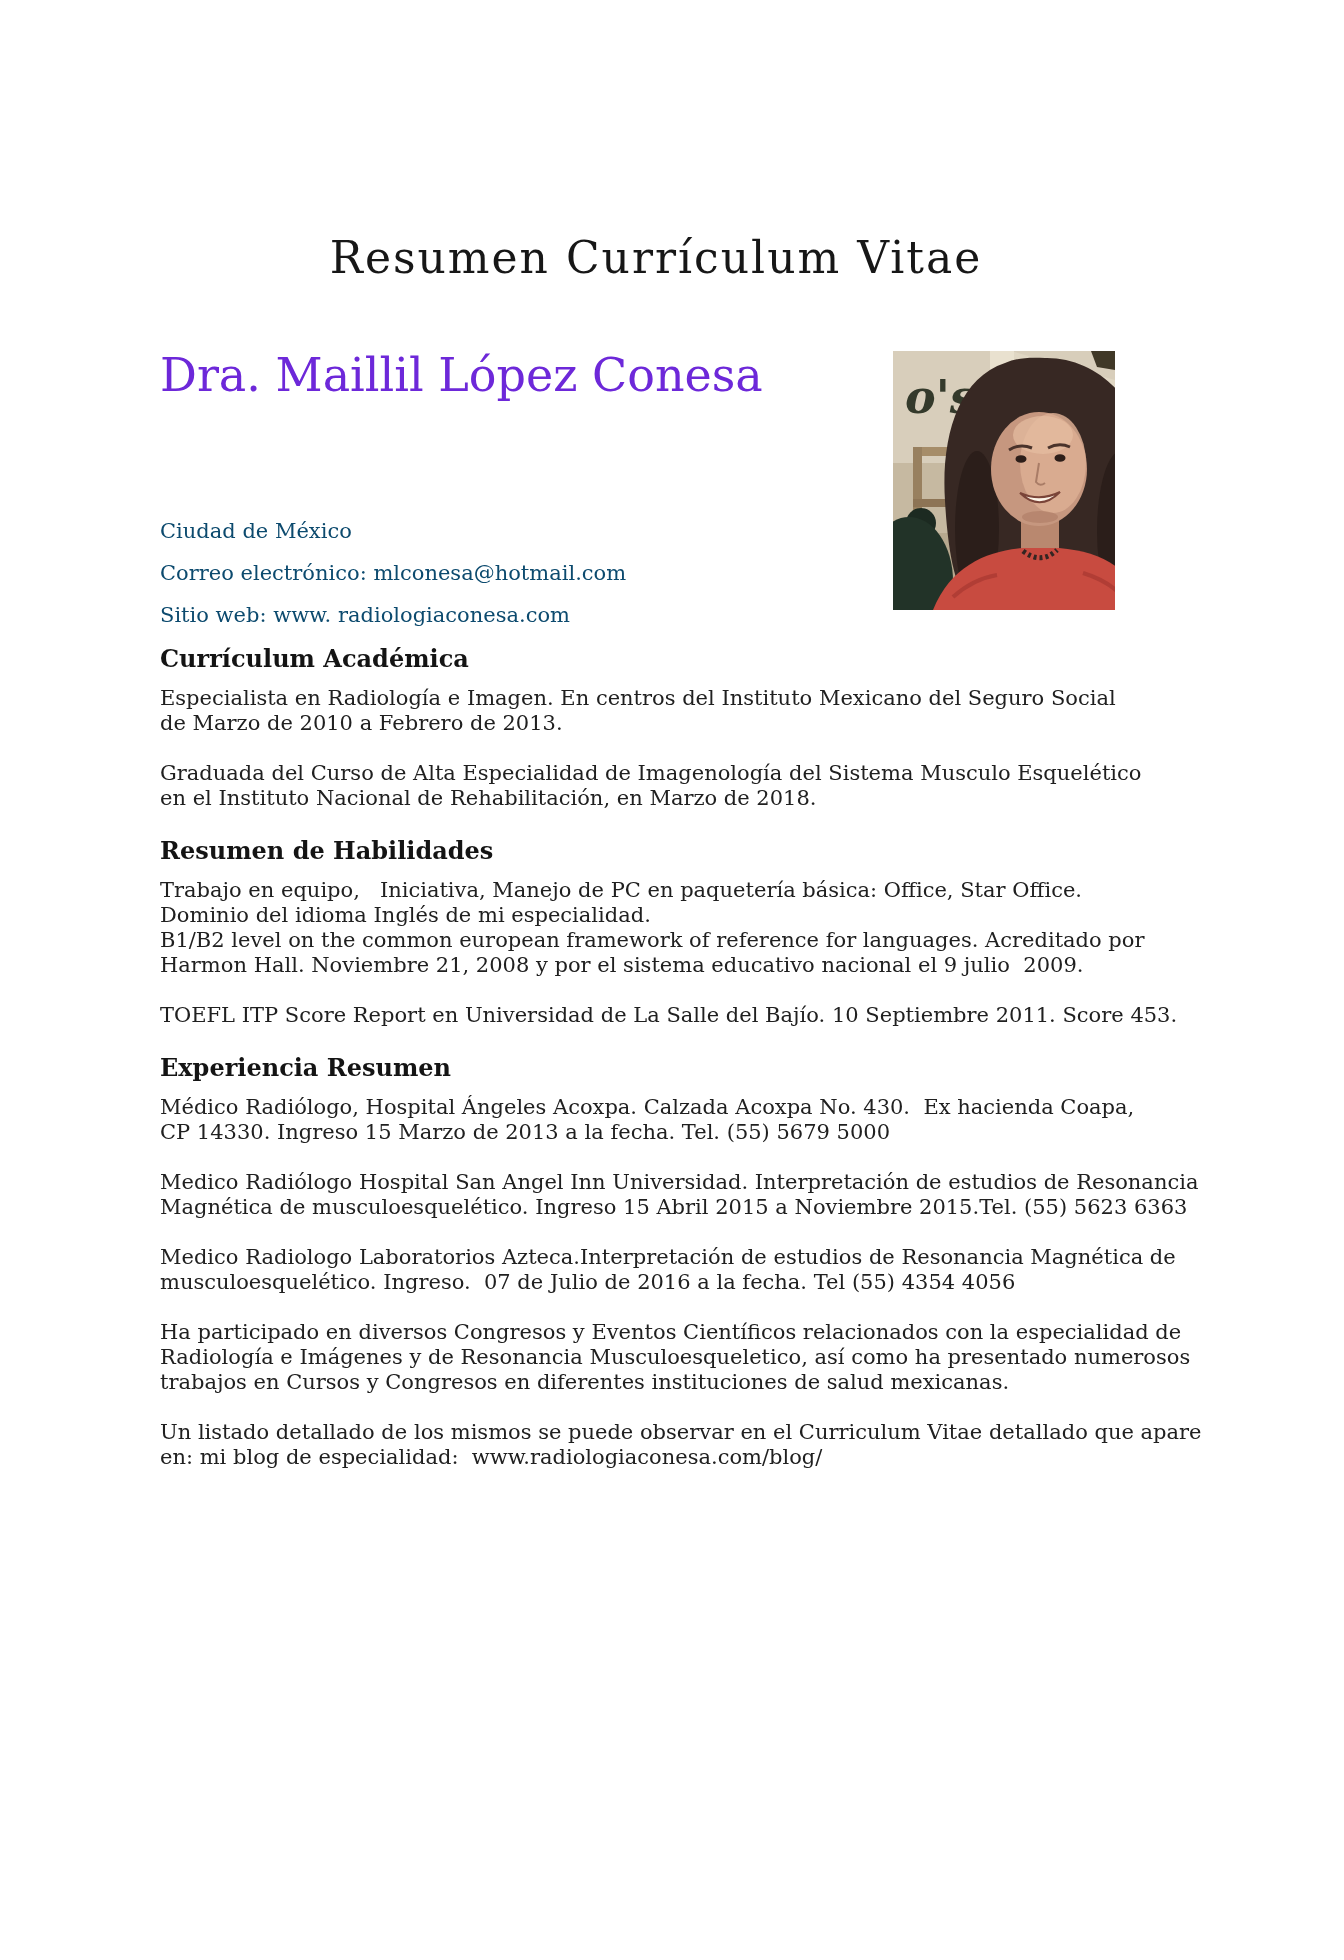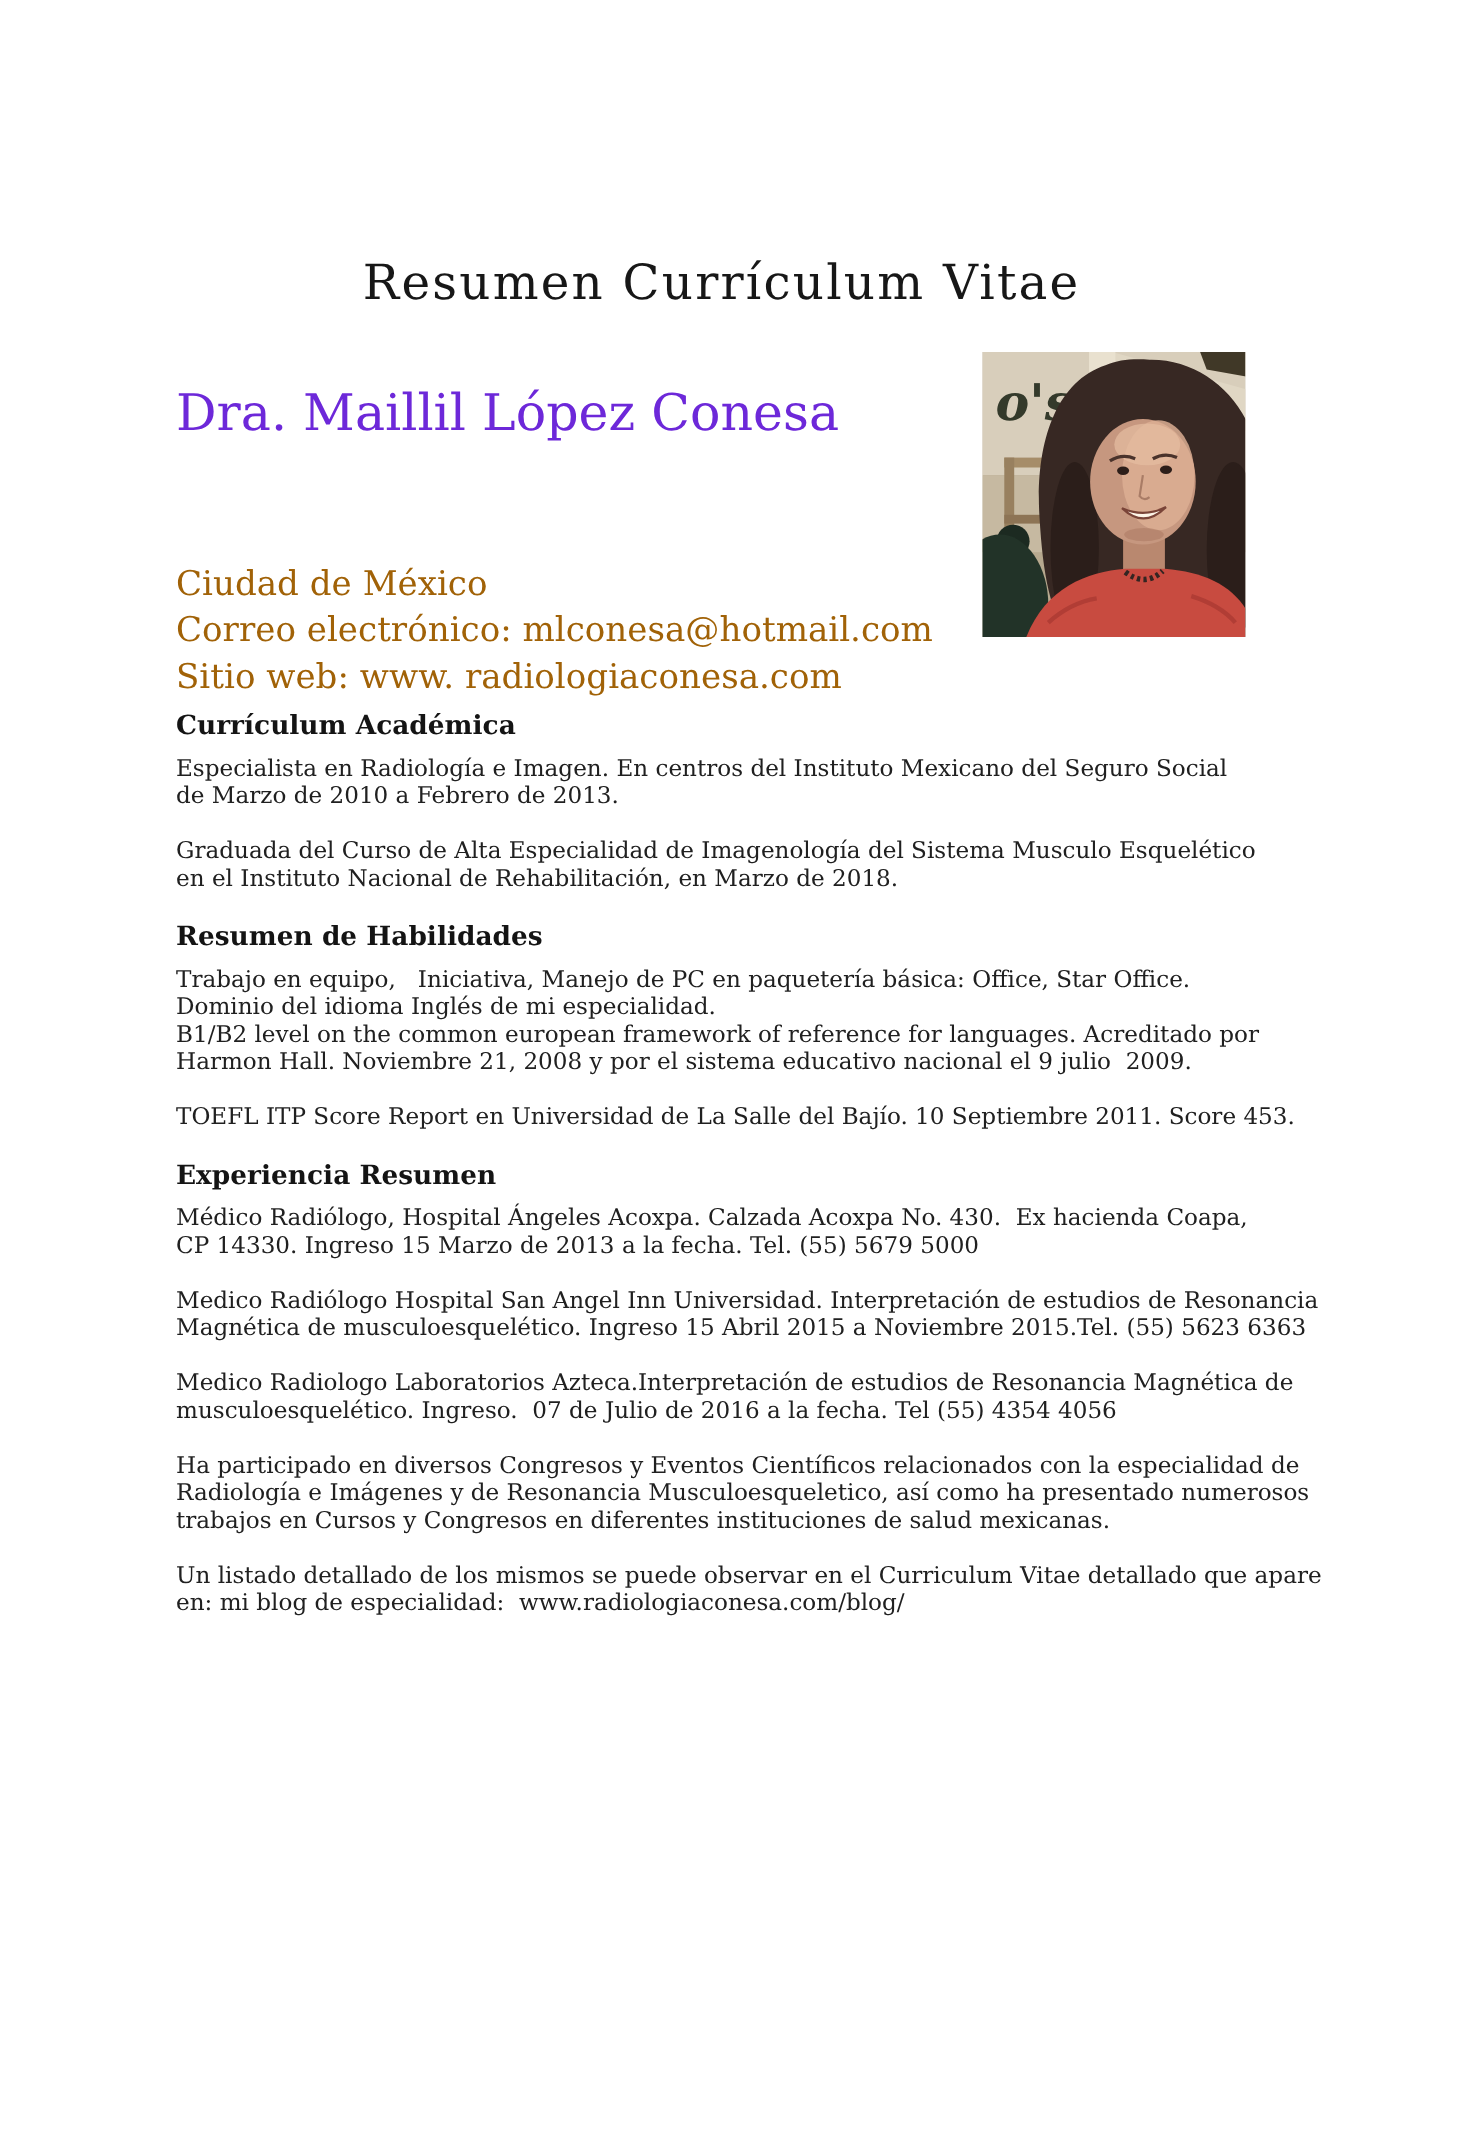--- a/index.html
+++ b/index.html
@@ -28,28 +28,28 @@
   }
   .name {
     font-size:46px;
     font-weight:400;
     line-height:54px;
     margin:64px 0 0 160px;
     color:#6d28d9;
   }
   .contact {
     margin:108px 0 0 160px;
-    font-size:31px;
+    font-size:21px;
     line-height:42px;
-    color:#a16207;
+    color:#0c4a6e;
   }
   .photo-frame {
     position:absolute;
-    left:893px; top:320px;
-    width:239px; height:259px;
+    left:893px; top:351px;
+    width:222px; height:259px;
     overflow:hidden;
   }
   .sec-heading {
     font-size:24px;
     font-weight:700;
     line-height:30px;
     margin:8px 0 12px 160px;
     color:#141414;
   }
   .body-par {

